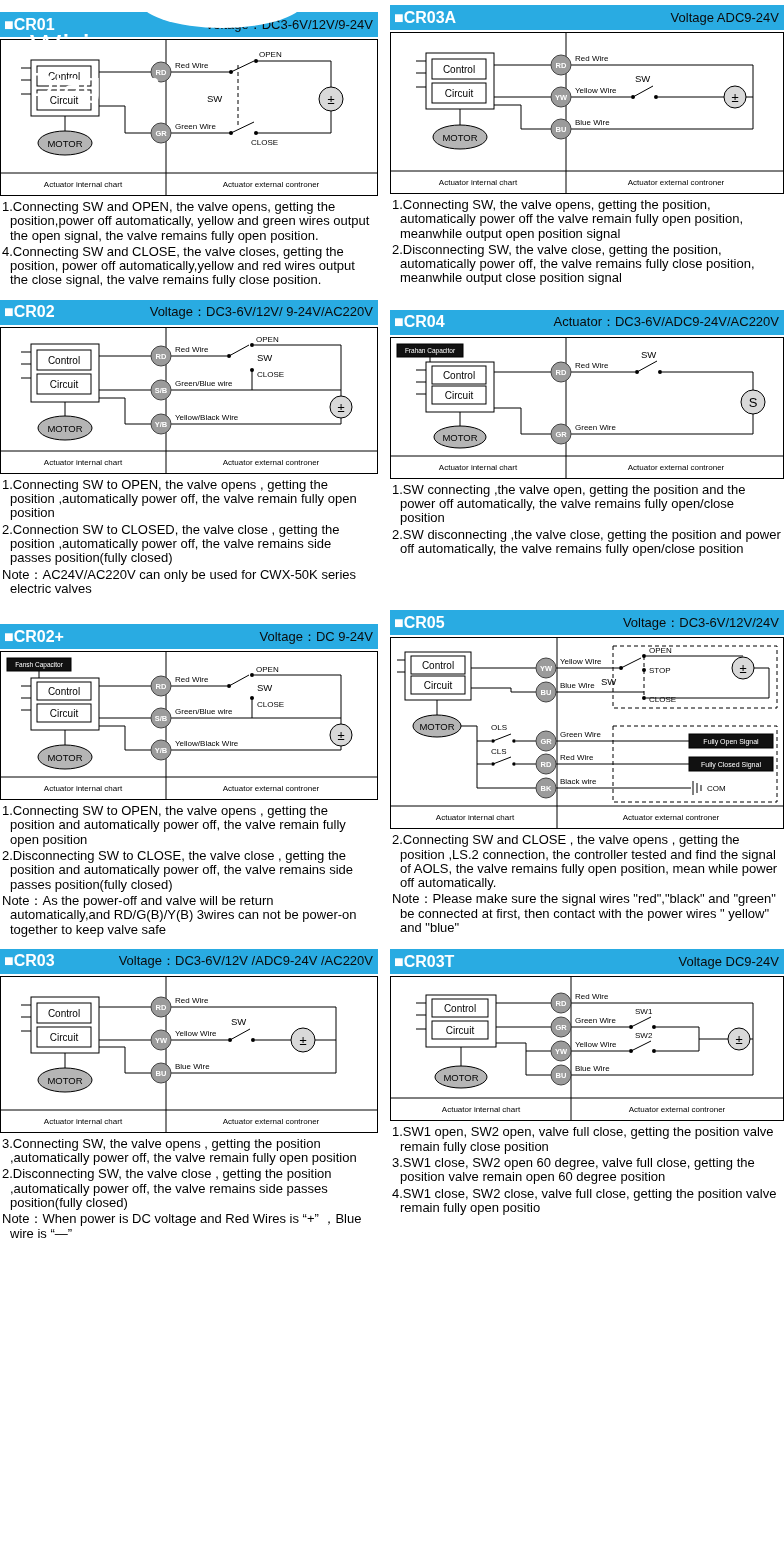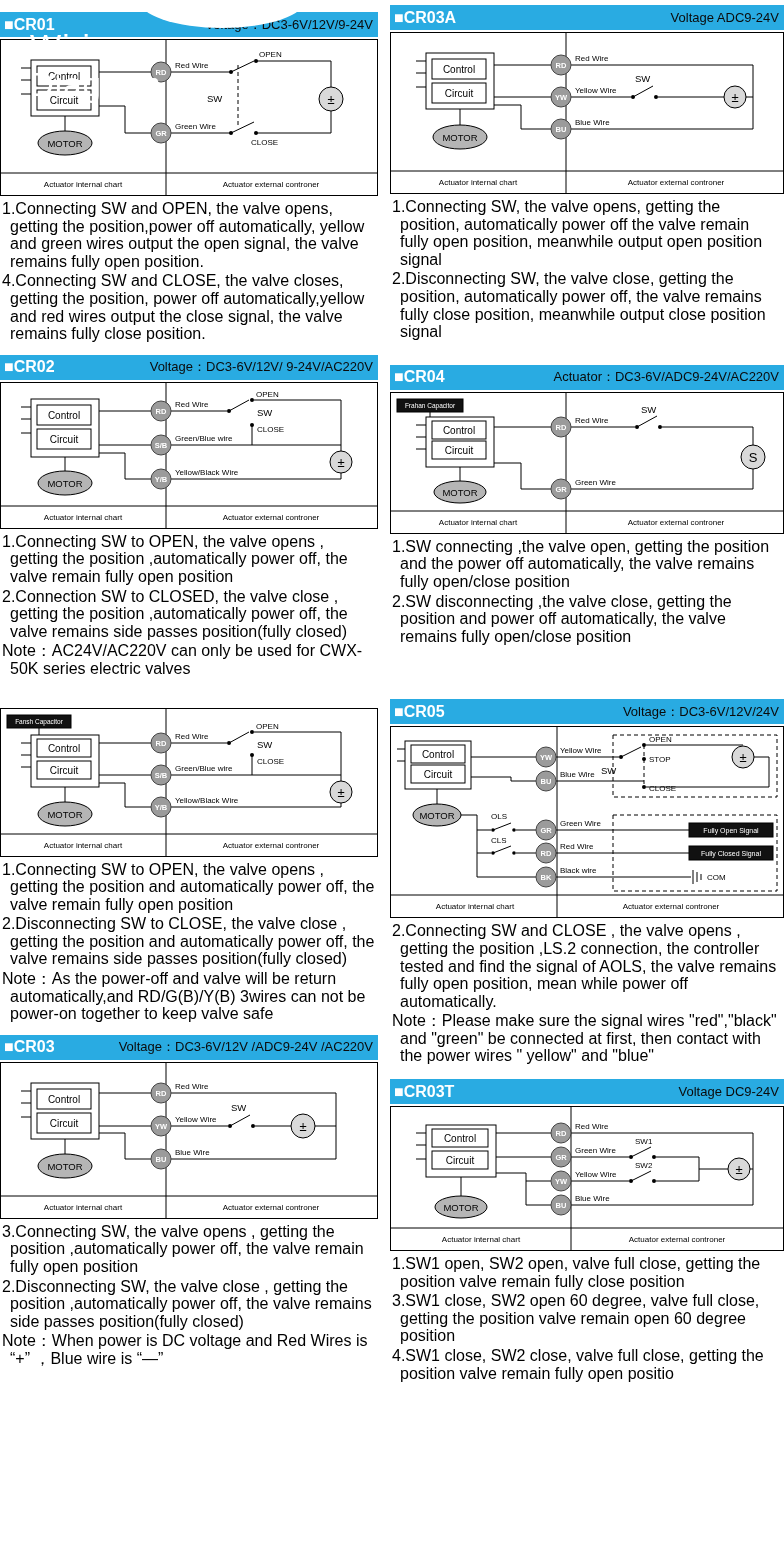--- a/index.html
+++ b/index.html
@@ -17,21 +17,21 @@
   .columns{display:flex;padding:12px 0 0 0;gap:12px;}
   .col{display:flex;flex-direction:column;align-items:center;}
   .col-left{width:378px;}
   .col-right{width:394px;margin-top:-7px;}
   
   .sec-header{background:#29abe2;height:25px;display:flex;align-items:center;justify-content:space-between;padding:0 5px 0 4px;}
   .sec-label{color:#fff;font-weight:bold;font-size:16px;}
   .sec-voltage{color:#0b0b0b;font-size:13px;}
   .diagram{border:1px solid #000;background:#fff;margin-top:2px;}
   .diagram svg{display:block;}
-  .desc{padding:4px 2px 0 2px;font-size:16px;line-height:1.1;}
+  .desc{padding:4px 2px 0 2px;font-size:13px;line-height:1.1;}
   .desc p{margin:0 0 2px 0;padding-left:8px;text-indent:-8px;}
   .mb10{margin-bottom:10px}.mb22{margin-bottom:22px}.mb26{margin-bottom:26px}.mb12{margin-bottom:12px}.mb52{margin-bottom:52px}
   
   svg line,svg polyline{stroke:#000;stroke-width:1;fill:none;}
   svg .dash{stroke-dasharray:4 3;}
   svg rect.box{fill:#fff;stroke:#000;stroke-width:1;}
   svg rect.blackbox{fill:#111;stroke:#000;}
   svg ellipse.motor{fill:#b5b5b5;stroke:#000;}
   svg circle.wc{fill:#9b9b9b;stroke:#444;}
   svg circle.pw{fill:#d9d9d9;stroke:#000;}
@@ -193,20 +193,24 @@
           </svg>
         </div>
         <div class="desc">
           <p>1.Connecting SW to OPEN, the valve opens , getting the position ,automatically power off, the valve remain fully open position</p>
           <p>2.Connection SW to CLOSED, the valve close , getting the position ,automatically power off, the valve remains side passes position(fully closed)</p>
           <p>Note：AC24V/AC220V can only be used for CWX-50K series electric valves</p>
         </div>
       </section>
 
       <section class="sec mb10">
+        <div class="sec-header">
+          <span class="sec-label">■CR02+</span>
+          <span class="sec-voltage">Voltage：DC 9-24V</span>
+        </div>
         <div class="diagram">
           <svg viewBox="0 0 376 147" width="376" height="147">
             <g>
               <line x1="165" y1="0" x2="165" y2="147"></line>
                 <line x1="0" y1="125" x2="376" y2="125"></line>
               <line x1="38" y1="19" x2="38" y2="26"></line>
               <line x1="20" y1="34" x2="30" y2="34"></line>
                 <line x1="20" y1="46" x2="30" y2="46"></line>
                 <line x1="20" y1="58" x2="30" y2="58"></line>
               <line x1="64" y1="78" x2="64" y2="93"></line>

